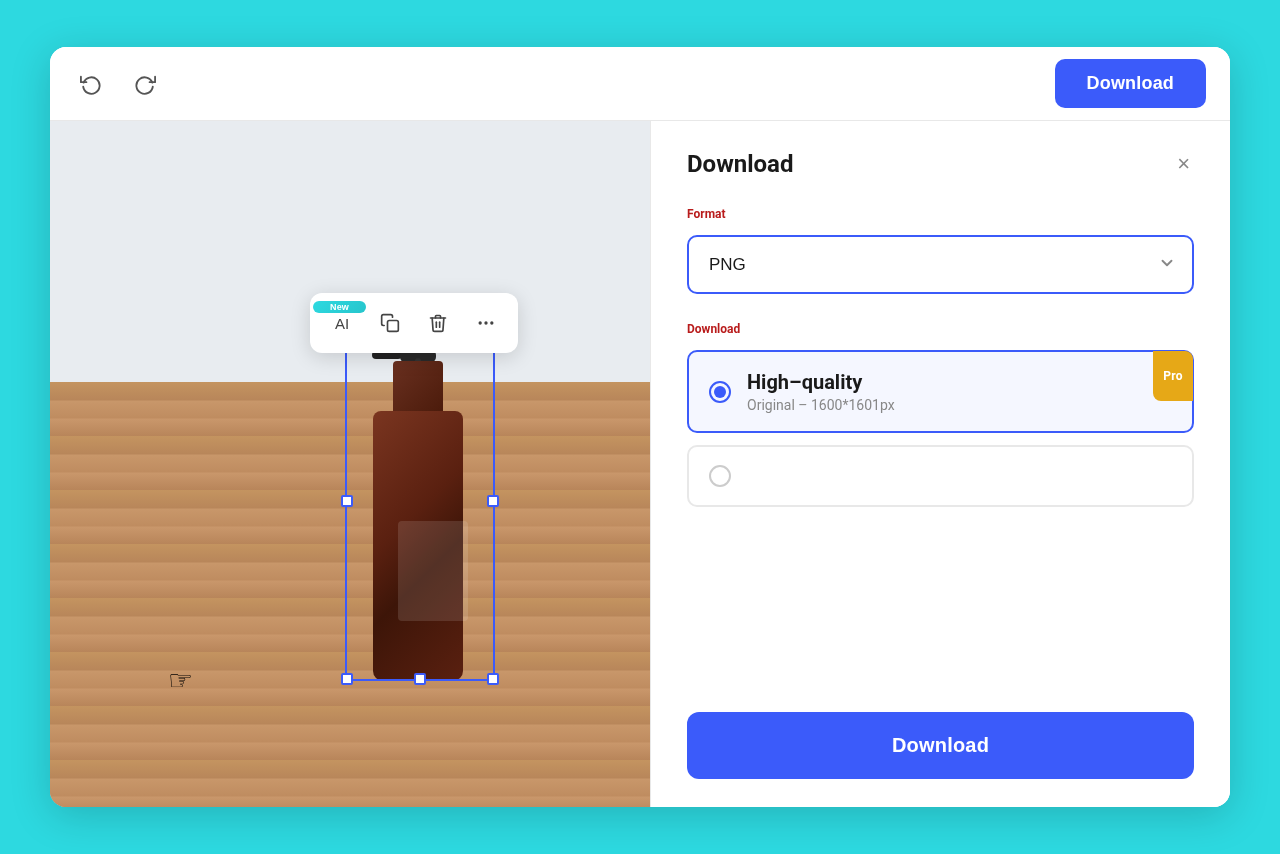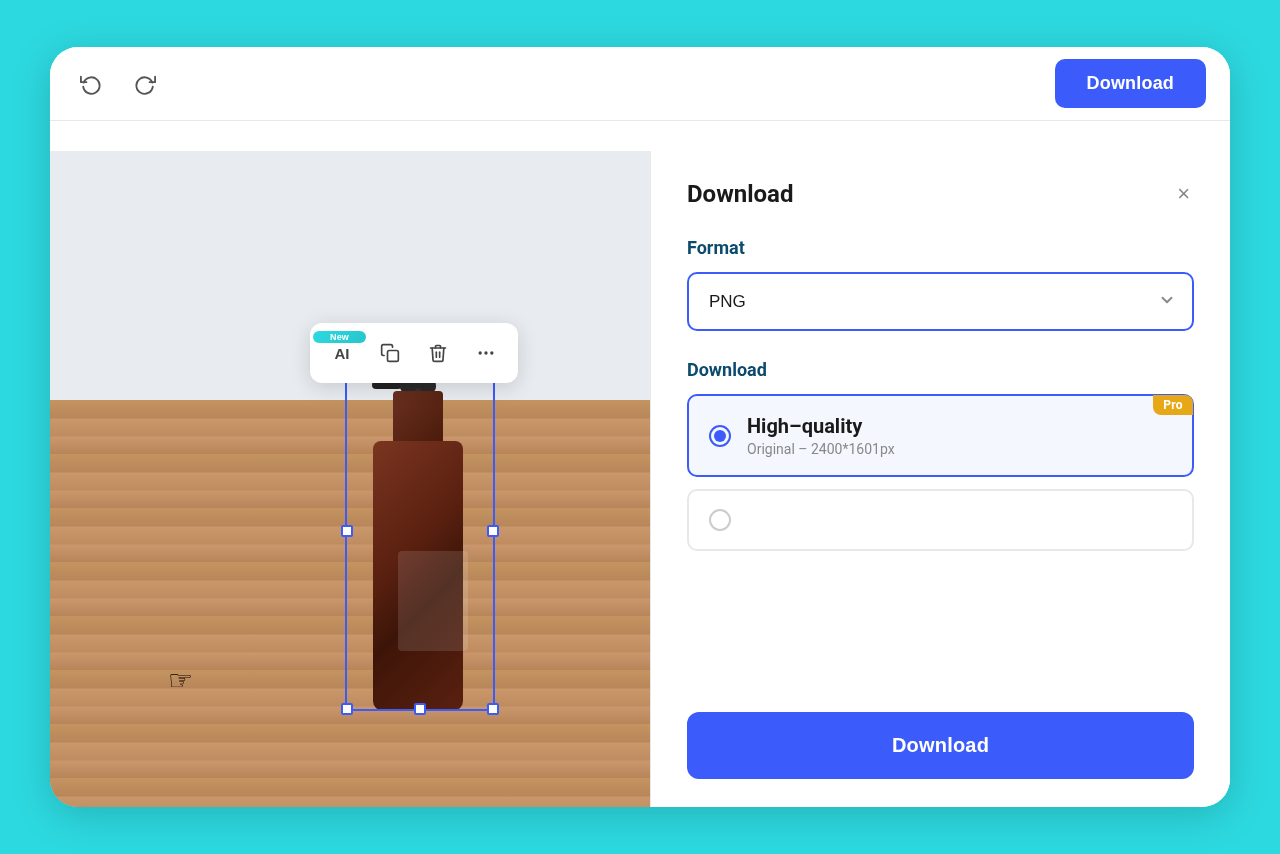--- a/index.html
+++ b/index.html
@@ -10,26 +10,25 @@
       display: flex;
       align-items: center;
       justify-content: center;
       font-family: -apple-system, BlinkMacSystemFont, 'Segoe UI', Roboto, sans-serif;
       overflow: hidden;
     }
     .app-window {
       width: 1180px;
       height: 760px;
       background: #ffffff;
-      border-radius: 28px;
+      border-radius: 16px;
       overflow: hidden;
       display: flex;
       flex-direction: column;
       box-shadow: 0 8px 40px rgba(0,0,0,0.18);
-      gap: 30px;
     }
     
     .toolbar {
       display: flex;
       align-items: center;
       justify-content: space-between;
       padding: 0 24px;
       height: 74px;
       border-bottom: 1px solid #e8e8e8;
       background: #ffffff;
@@ -257,23 +256,23 @@
       background: none;
       border: none;
       cursor: pointer;
       color: #888;
       font-size: 22px;
       padding: 4px;
       border-radius: 6px;
       line-height: 1;
     }
     .section-label {
-      font-size: 18px;
+      font-size: 12px;
       font-weight: 700;
-      color: #0c4a6e;
+      color: #b91c1c;
       margin-bottom: 14px;
     }
     
     .format-select-wrapper {
       position: relative;
       margin-bottom: 28px;
     }
     .format-select {
       width: 100%;
       padding: 18px 20px;
@@ -348,21 +347,21 @@
       color: #888;
     }
     .pro-badge {
       position: absolute;
       top: -1px;
       right: -1px;
       background: #e6a817;
       color: #fff;
       font-size: 12px;
       font-weight: 700;
-      padding: 3px 10px;
+      padding: 18px 10px;
       border-radius: 0 8px 0 8px;
       letter-spacing: 0.03em;
     }
     
     .download-btn-panel {
       background: #3B5BFA;
       color: #fff;
       border: none;
       border-radius: 12px;
       padding: 22px;
@@ -428,21 +427,21 @@
         <div class="selection-handle handle-tr"></div>
         <div class="selection-handle handle-ml"></div>
         <div class="selection-handle handle-mr"></div>
         <div class="selection-handle handle-bl"></div>
         <div class="selection-handle handle-bm"></div>
         <div class="selection-handle handle-br"></div>
       </div>
 
       <div class="context-toolbar">
         <button class="ctx-btn ctx-btn-ai">
-          <span style="font-size:15px; font-weight:700; color:#444;">AI</span>
+          <span style="font-size:15px; font-weight:400; color:#444;">AI</span>
           <span class="new-badge">New</span>
         </button>
         <button class="ctx-btn">
           <svg width="20" height="20" viewBox="0 0 24 24" fill="none" stroke="#444" stroke-width="2" stroke-linecap="round" stroke-linejoin="round">
             <rect x="9" y="9" width="13" height="13" rx="2" ry="2"></rect>
             <path d="M5 15H4a2 2 0 0 1-2-2V4a2 2 0 0 1 2-2h9a2 2 0 0 1 2 2v1"></path>
           </svg>
         </button>
         <button class="ctx-btn">
           <svg width="20" height="20" viewBox="0 0 24 24" fill="none" stroke="#444" stroke-width="2" stroke-linecap="round" stroke-linejoin="round">
@@ -489,21 +488,21 @@
 
       <div class="section-label">Download</div>
       <div class="quality-options">
 
         <div class="quality-option selected">
           <div class="radio-circle checked">
             <div class="radio-dot"></div>
           </div>
           <div class="quality-info">
             <div class="quality-name">High–quality</div>
-            <div class="quality-desc">Original – 2400*1601px</div>
+            <div class="quality-desc">Original – 1600*1601px</div>
           </div>
           <span class="pro-badge">Pro</span>
         </div>
 
         <div class="quality-option">
           <div class="radio-circle"></div>
         </div>
 
       </div>
 

